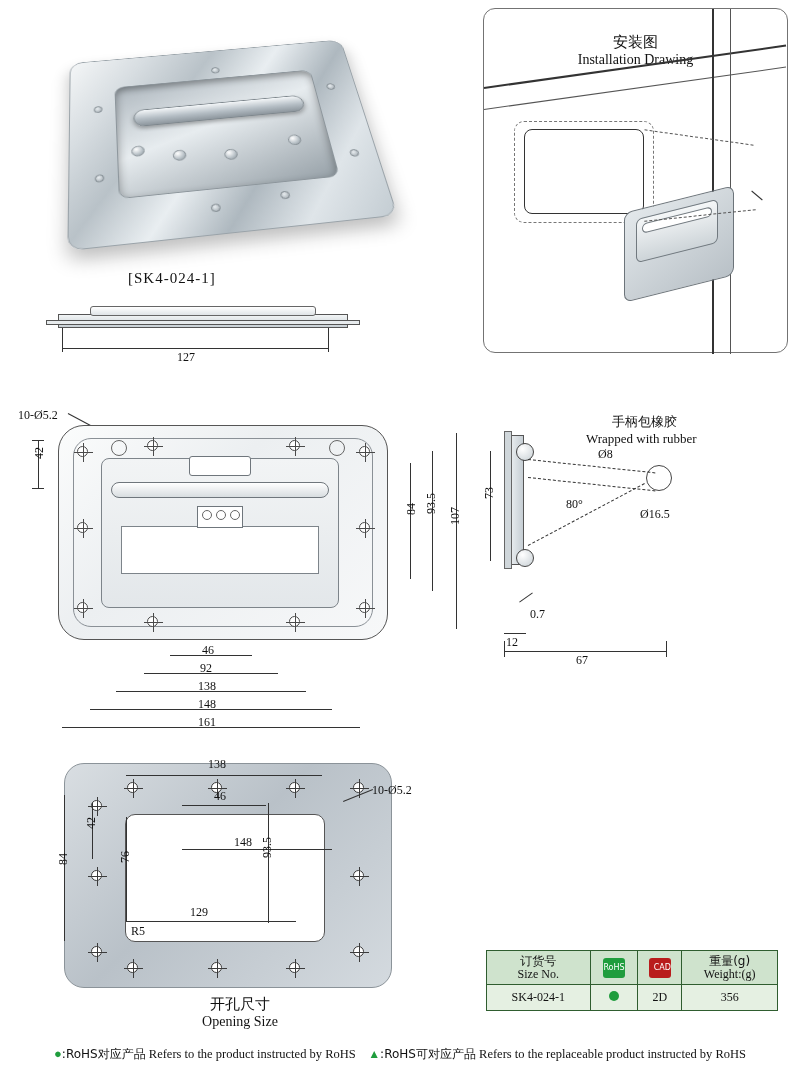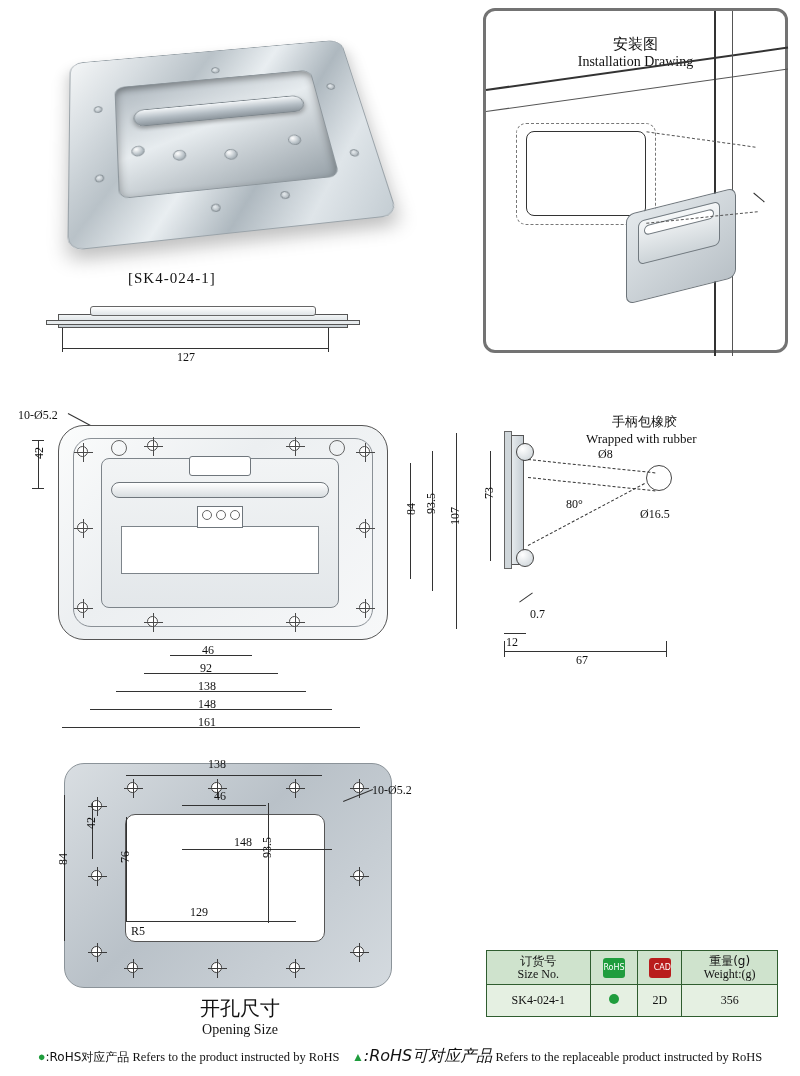--- a/index.html
+++ b/index.html
@@ -65,21 +65,21 @@
     position:absolute; left:128px; top:270px; font-size:15px; letter-spacing:1px;
     font-family:"Liberation Serif", serif;
   }
 
   
   .profile { position:absolute; left:40px; top:300px; width:330px; height:70px; }
 
   
   .inst-box {
     position:absolute; left:483px; top:8px; width:305px; height:345px;
-    border:3px solid #737373; border-radius:12px; background:#fff;
+    border:1px solid #737373; border-radius:12px; background:#fff;
   }
   .inst-title { position:absolute; left:0; right:0; top:24px; text-align:center; }
   .inst-title .t1 { font-size:15px; font-family:"DejaVu Sans", sans-serif; }
   .inst-title .t2 { font-size:14px; font-family:"Liberation Serif", serif; }
 
   
   .front { position:absolute; left:28px; top:415px; width:420px; height:320px; }
   .plate-front {
     position:absolute; left:30px; top:10px; width:330px; height:215px;
     border:1px solid #555; border-radius:26px;
@@ -138,28 +138,28 @@
     background:#fff; border:1px solid #555; border-radius:10px;
   }
   .open-hole {
     position:absolute; width:11px; height:11px; border-radius:50%;
     border:1px solid #3b3b3b; background:#fff;
   }
   .open-hole:after, .open-hole:before { content:""; position:absolute; background:#3b3b3b; }
   .open-hole:after { left:-4px; top:5px; width:19px; height:1px; }
   .open-hole:before { left:5px; top:-4px; width:1px; height:19px; }
   .open-caption { position:absolute; left:0; right:0; top:240px; text-align:center; }
-  .open-caption .c1 { font-size:20px; font-family:Liberation Sans, sans-serif; }
+  .open-caption .c1 { font-size:15px; font-family:Liberation Sans, sans-serif; }
   .open-caption .c2 { font-size:14px; }
 
   
   .spec { position:absolute; left:486px; top:950px; width:292px; border-collapse:collapse; }
   .spec td, .spec th { border:1px solid #2f5d2f; text-align:center; font-size:12px; padding:2px 2px; }
   .spec thead td { background:#cfe3cd; height:34px; line-height:13px; }
-  .spec tbody td { background:#e5f0e2; height:32px;margin-left:42px; }
+  .spec tbody td { background:#e5f0e2; height:26px;margin-left:42px; }
   .badge-rohs, .badge-cad {
     display:inline-block; width:22px; height:20px; border-radius:3px; color:#fff;
     font-size:8px; line-height:20px; font-family:"DejaVu Sans", sans-serif;
   }
   .badge-rohs { background:#1f9d3d; }
   .badge-cad { background:#b91c1c;text-align:right; }
   .greendot { display:inline-block; width:10px; height:10px; border-radius:50%; background:#1f9d3d; }
 
   
   .footer {
@@ -401,17 +401,17 @@
         <td>2D</td>
         <td>356</td>
       </tr>
     </tbody>
   </table>
 
   <div class="footer">
     <span class="dot">●</span><span class="cn" style="font-size:12px;">:RoHS对应产品</span>
     <span>Refers to the product instructed by RoHS</span>
     &nbsp;&nbsp;
-    <span class="tri">▲</span><span class="cn" style="font-size:16px;font-style:italic;">:RoHS可对应产品</span>
+    <span class="tri">▲</span><span class="cn" style="font-size:12px;">:RoHS可对应产品</span>
     <span>Refers to the replaceable product instructed by RoHS</span>
   </div>
 
 </div>
 
 </body></html>

